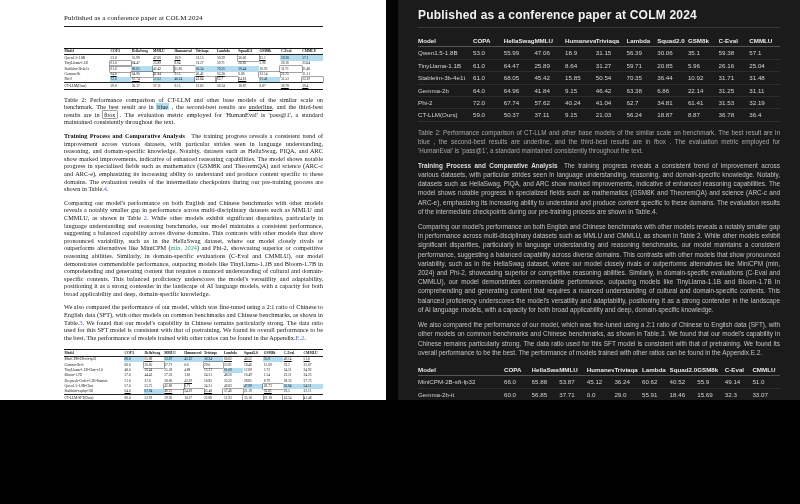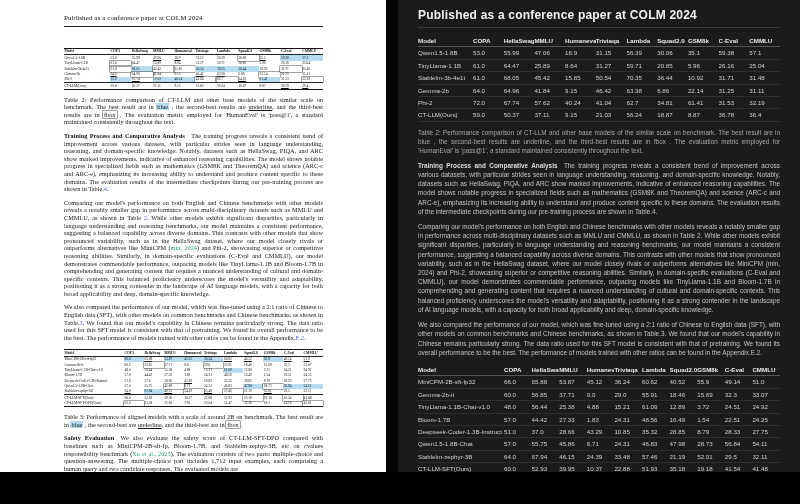--- a/index.html
+++ b/index.html
@@ -1,16 +1,16 @@
 <!DOCTYPE html>
 <html><head>
 <meta charset="utf-8">
 <style>
   html,body{margin:0;padding:0;background:#000;}
-  #app{position:relative;width:800px;height:472px;overflow:hidden;background:#eab308;
+  #app{position:relative;width:800px;height:400px;overflow:hidden;background:#eab308;
        font-family:"Liberation Sans",sans-serif;}
 
   
   .light-page{position:absolute;left:0;top:0;width:386px;height:504px;background:#ffffff;
     color:#1a1a1a;font-family:"Liberation Serif",serif;overflow:hidden;}
   .l-inner{position:absolute;left:64px;top:0;width:259px;}
   .l-title{font-size:7px;letter-spacing:.1px;margin-top:14px;color:#111;}
   .l-rule{border:none;border-top:0.8px solid #222;margin:4px 0 0 0;}
   .l-table-wrap{margin-top:21px;}
   .l-caption{font-size:6.3px;line-height:7.6px;text-align:justify;margin-top:6px;color:#151515;}

